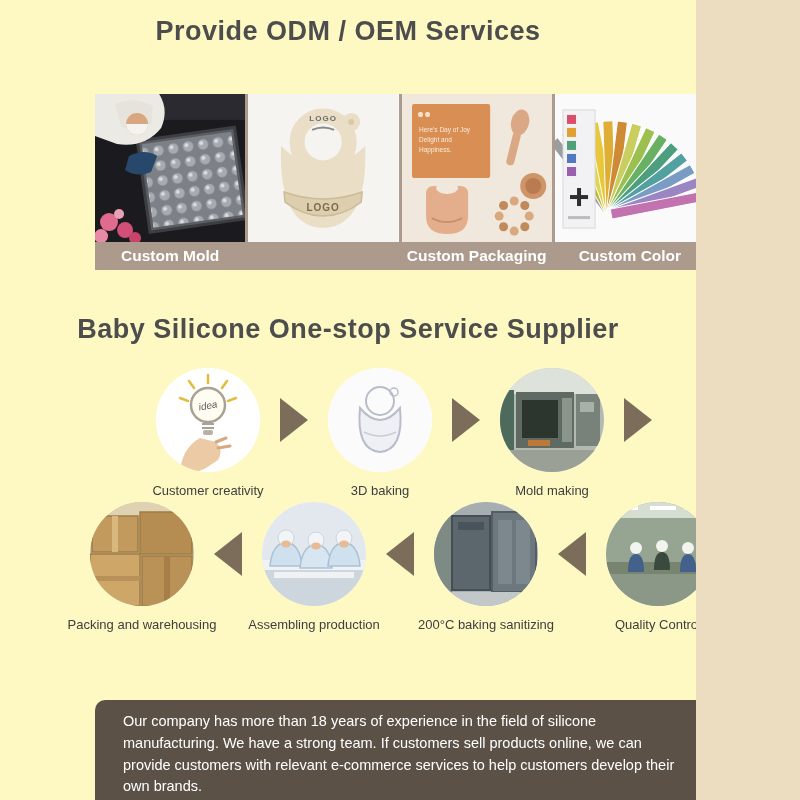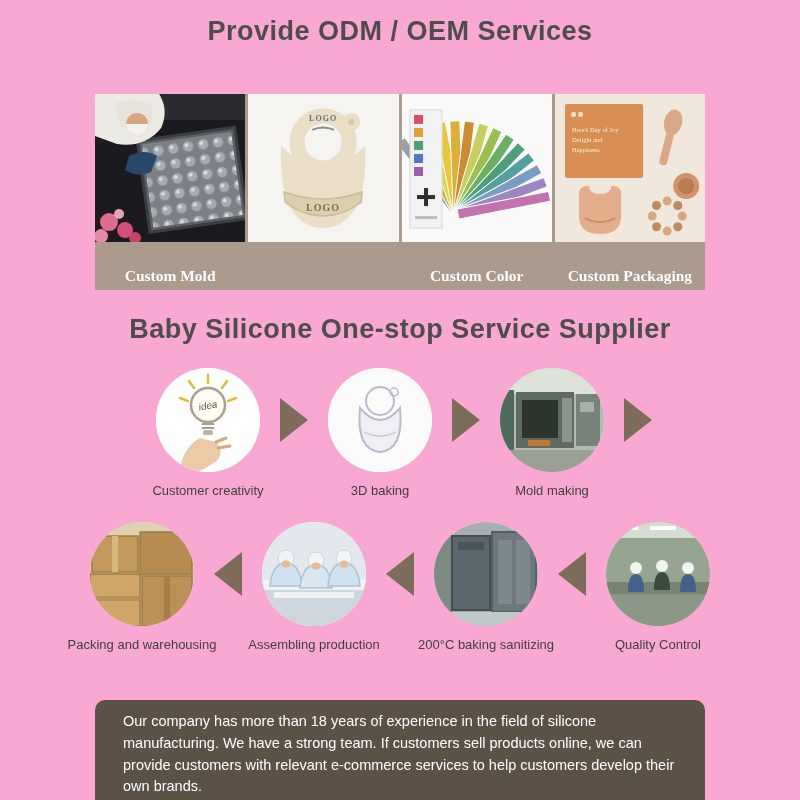--- a/index.html
+++ b/index.html
@@ -1,42 +1,42 @@
 <!DOCTYPE html>
 <html><head>
 <meta charset="utf-8">
 <style>
   * { margin:0; padding:0; box-sizing:border-box; }
   html,body { width:800px; height:800px; }
   body { background:#ecdcc0; font-family:"Liberation Sans", sans-serif; }
-  .page { position:relative; width:800px; height:800px; background:#f9a8d4; overflow:hidden; }
+  .page { position:relative; width:696px; height:800px; background:#fef9c3; overflow:hidden; }
 
   .title, .subtitle {
     position:absolute; left:0; width:100%; text-align:center;
     font-size:27px; font-weight:bold; color:#4d4d4d; letter-spacing:0.5px;
   }
   .title { top:16px; }
   .subtitle { top:314px; }
 
   .services {
     position:absolute; left:95px; top:94px; width:610px;
     display:grid; grid-template-columns:repeat(4,1fr); column-gap:3px;
     background:#ac9a8c;
   }
-  .svc { display:flex; flex-direction:column;font-family:Liberation Serif, serif; }
+  .svc { display:flex; flex-direction:column; }
   .svc-img { height:148px; overflow:hidden; background:#fff; }
   .svc-img svg { display:block; width:100%; height:100%; }
   .svc-label {
     height:28px; display:flex; align-items:center; justify-content:center;
-    color:#ffffff; font-size:15.5px; font-weight:bold; white-space:nowrap;margin-top:20px;
+    color:#ffffff; font-size:15.5px; font-weight:bold; white-space:nowrap;
   }
 
   .flow { position:absolute; left:0; width:800px; display:flex; justify-content:center; align-items:flex-start; }
   .flow.row1 { top:368px; }
-  .flow.row2 { top:522px; }
+  .flow.row2 { top:502px; }
   .step { width:132px; display:flex; flex-direction:column; align-items:center; }
   .circle { width:104px; height:104px; border-radius:50%; overflow:hidden; background:#fff; }
   .circle svg { display:block; width:100%; height:100%; }
   .step-label { margin-top:11px; font-size:13px; font-weight:normal; color:#3e3e3e; white-space:nowrap; }
   .arrow { width:40px; display:flex; justify-content:center; margin-top:30px; }
   .tri-r { width:0; height:0; border-top:22px solid transparent; border-bottom:22px solid transparent; border-left:28px solid #7b6d59; }
   .tri-l { width:0; height:0; border-top:22px solid transparent; border-bottom:22px solid transparent; border-right:28px solid #7b6d59; }
 
   .footer {
     position:absolute; left:95px; top:700px; width:610px;
@@ -96,80 +96,20 @@
           <text x="75" y="27" font-size="8" font-weight="bold" fill="#6b6b6b" text-anchor="middle" letter-spacing="1">LOGO</text>
           <path d="M64 36 q11 -5 22 0" stroke="#8a8a8a" stroke-width="2" fill="none"></path>
           <text x="75" y="117" font-size="10" font-weight="bold" fill="#7a6c50" text-anchor="middle" letter-spacing="1">LOGO</text>
         </svg>
       </div>
     </div>
 
     <div class="svc">
       <div class="svc-img">
         <svg viewBox="0 0 150 148" preserveAspectRatio="xMidYMid slice">
-          <rect width="150" height="148" fill="#fbfafa"></rect>
-          <g transform="rotate(-128 56 120)">
-              <rect x="56" y="115" width="93" height="10" fill="#9a9ea2" stroke="#ffffff"></rect>
-            </g>
-          <g transform="rotate(-119 56 120)">
-              <rect x="56" y="115" width="93" height="10" fill="#b8b43a" stroke="#ffffff"></rect>
-            </g>
-          <g transform="rotate(-110 56 120)">
-              <rect x="56" y="115" width="93" height="10" fill="#dfd44a" stroke="#ffffff"></rect>
-            </g>
-          <g transform="rotate(-101 56 120)">
-              <rect x="56" y="115" width="93" height="10" fill="#e8c83a" stroke="#ffffff"></rect>
-            </g>
-          <g transform="rotate(-92 56 120)">
-              <rect x="56" y="115" width="93" height="10" fill="#dfae34" stroke="#ffffff"></rect>
-            </g>
-          <g transform="rotate(-83 56 120)">
-              <rect x="56" y="115" width="93" height="10" fill="#cf8a34" stroke="#ffffff"></rect>
-            </g>
-          <g transform="rotate(-74 56 120)">
-              <rect x="56" y="115" width="93" height="10" fill="#c9cf5e" stroke="#ffffff"></rect>
-            </g>
-          <g transform="rotate(-65 56 120)">
-              <rect x="56" y="115" width="93" height="10" fill="#9cc050" stroke="#ffffff"></rect>
-            </g>
-          <g transform="rotate(-56 56 120)">
-              <rect x="56" y="115" width="93" height="10" fill="#68b062" stroke="#ffffff"></rect>
-            </g>
-          <g transform="rotate(-47 56 120)">
-              <rect x="56" y="115" width="93" height="10" fill="#4d9e7e" stroke="#ffffff"></rect>
-            </g>
-          <g transform="rotate(-38 56 120)">
-              <rect x="56" y="115" width="93" height="10" fill="#52a0a0" stroke="#ffffff"></rect>
-            </g>
-          <g transform="rotate(-29 56 120)">
-              <rect x="56" y="115" width="93" height="10" fill="#7a9cc4" stroke="#ffffff"></rect>
-            </g>
-          <g transform="rotate(-20 56 120)">
-              <rect x="56" y="115" width="93" height="10" fill="#9a86c2" stroke="#ffffff"></rect>
-            </g>
-          <g transform="rotate(-11 56 120)">
-              <rect x="56" y="115" width="93" height="10" fill="#c272ae" stroke="#ffffff"></rect>
-            </g>
-          <rect x="8" y="16" width="32" height="118" fill="#f2f1f3" stroke="#d9d8da"></rect>
-          <rect x="12" y="21" width="9" height="9" fill="#d94f6a"></rect>
-          <rect x="12" y="34" width="9" height="9" fill="#e0a034"></rect>
-          <rect x="12" y="47" width="9" height="9" fill="#50a07a"></rect>
-          <rect x="12" y="60" width="9" height="9" fill="#5278c0"></rect>
-          <rect x="12" y="73" width="9" height="9" fill="#9a5fae"></rect>
-          <rect x="22" y="94" width="4" height="18" fill="#2e2e2e"></rect>
-          <rect x="15" y="101" width="18" height="4" fill="#2e2e2e"></rect>
-          <rect x="13" y="122" width="22" height="3" fill="#bdbdbd"></rect>
-        </svg>
-      </div>
-      <div class="svc-label">Custom Color</div>
-    </div>
-
-    <div class="svc">
-      <div class="svc-img">
-        <svg viewBox="0 0 150 148" preserveAspectRatio="xMidYMid slice">
           <rect width="150" height="148" fill="#f0e8dc"></rect>
           <rect x="10" y="10" width="78" height="74" rx="2" fill="#d98e54"></rect>
           <rect x="16" y="18" width="5" height="5" rx="2" fill="#f5e0c8"></rect>
           <rect x="23" y="18" width="5" height="5" rx="2" fill="#f5e0c8"></rect>
           <text x="17" y="38" font-size="6.5" fill="#f8ecd9">Here's Day of Joy</text>
           <text x="17" y="48" font-size="6.5" fill="#f8ecd9">Delight and</text>
           <text x="17" y="58" font-size="6.5" fill="#f8ecd9">Happiness.</text>
           <g transform="rotate(14 114 44)">
             <ellipse cx="114" cy="28" rx="9" ry="13" fill="#dba886"></ellipse>
             <rect x="110" y="38" width="8" height="34" rx="4" fill="#dba886"></rect>
@@ -185,20 +125,80 @@
             <circle cx="101.4" cy="111.4" r="4.5" fill="#c08a5c"></circle>
             <circle cx="112" cy="107" r="4.5" fill="#d9a87e"></circle>
             <circle cx="122.6" cy="111.4" r="4.5" fill="#c08a5c"></circle>
           </g>
           <path d="M24 100 Q24 92 32 92 L58 92 Q66 92 66 100 L66 122 Q66 140 45 140 Q24 140 24 122 Z" fill="#e4ad8c"></path>
           <ellipse cx="45" cy="94" rx="11" ry="6" fill="#f0e8dc"></ellipse>
           <path d="M30 124 Q45 132 60 124" fill="none" stroke="#c98e6c" stroke-width="2"></path>
         </svg>
       </div>
       <div class="svc-label">Custom Packaging</div>
+    </div>
+
+    <div class="svc">
+      <div class="svc-img">
+        <svg viewBox="0 0 150 148" preserveAspectRatio="xMidYMid slice">
+          <rect width="150" height="148" fill="#fbfafa"></rect>
+          <g transform="rotate(-128 56 120)">
+              <rect x="56" y="115" width="93" height="10" fill="#9a9ea2" stroke="#ffffff"></rect>
+            </g>
+          <g transform="rotate(-119 56 120)">
+              <rect x="56" y="115" width="93" height="10" fill="#b8b43a" stroke="#ffffff"></rect>
+            </g>
+          <g transform="rotate(-110 56 120)">
+              <rect x="56" y="115" width="93" height="10" fill="#dfd44a" stroke="#ffffff"></rect>
+            </g>
+          <g transform="rotate(-101 56 120)">
+              <rect x="56" y="115" width="93" height="10" fill="#e8c83a" stroke="#ffffff"></rect>
+            </g>
+          <g transform="rotate(-92 56 120)">
+              <rect x="56" y="115" width="93" height="10" fill="#dfae34" stroke="#ffffff"></rect>
+            </g>
+          <g transform="rotate(-83 56 120)">
+              <rect x="56" y="115" width="93" height="10" fill="#cf8a34" stroke="#ffffff"></rect>
+            </g>
+          <g transform="rotate(-74 56 120)">
+              <rect x="56" y="115" width="93" height="10" fill="#c9cf5e" stroke="#ffffff"></rect>
+            </g>
+          <g transform="rotate(-65 56 120)">
+              <rect x="56" y="115" width="93" height="10" fill="#9cc050" stroke="#ffffff"></rect>
+            </g>
+          <g transform="rotate(-56 56 120)">
+              <rect x="56" y="115" width="93" height="10" fill="#68b062" stroke="#ffffff"></rect>
+            </g>
+          <g transform="rotate(-47 56 120)">
+              <rect x="56" y="115" width="93" height="10" fill="#4d9e7e" stroke="#ffffff"></rect>
+            </g>
+          <g transform="rotate(-38 56 120)">
+              <rect x="56" y="115" width="93" height="10" fill="#52a0a0" stroke="#ffffff"></rect>
+            </g>
+          <g transform="rotate(-29 56 120)">
+              <rect x="56" y="115" width="93" height="10" fill="#7a9cc4" stroke="#ffffff"></rect>
+            </g>
+          <g transform="rotate(-20 56 120)">
+              <rect x="56" y="115" width="93" height="10" fill="#9a86c2" stroke="#ffffff"></rect>
+            </g>
+          <g transform="rotate(-11 56 120)">
+              <rect x="56" y="115" width="93" height="10" fill="#c272ae" stroke="#ffffff"></rect>
+            </g>
+          <rect x="8" y="16" width="32" height="118" fill="#f2f1f3" stroke="#d9d8da"></rect>
+          <rect x="12" y="21" width="9" height="9" fill="#d94f6a"></rect>
+          <rect x="12" y="34" width="9" height="9" fill="#e0a034"></rect>
+          <rect x="12" y="47" width="9" height="9" fill="#50a07a"></rect>
+          <rect x="12" y="60" width="9" height="9" fill="#5278c0"></rect>
+          <rect x="12" y="73" width="9" height="9" fill="#9a5fae"></rect>
+          <rect x="22" y="94" width="4" height="18" fill="#2e2e2e"></rect>
+          <rect x="15" y="101" width="18" height="4" fill="#2e2e2e"></rect>
+          <rect x="13" y="122" width="22" height="3" fill="#bdbdbd"></rect>
+        </svg>
+      </div>
+      <div class="svc-label">Custom Color</div>
     </div>
 
   </div>
 
   <h2 class="subtitle">Baby Silicone One-stop Service Supplier</h2>
 
   <div class="flow row1">
 
     <div class="step">
       <div class="circle">

